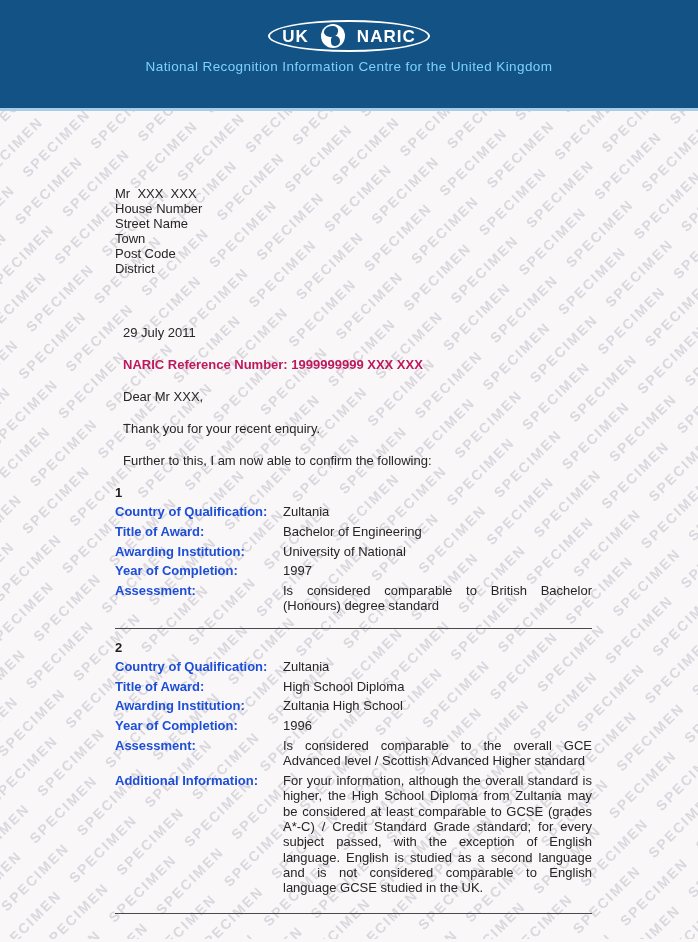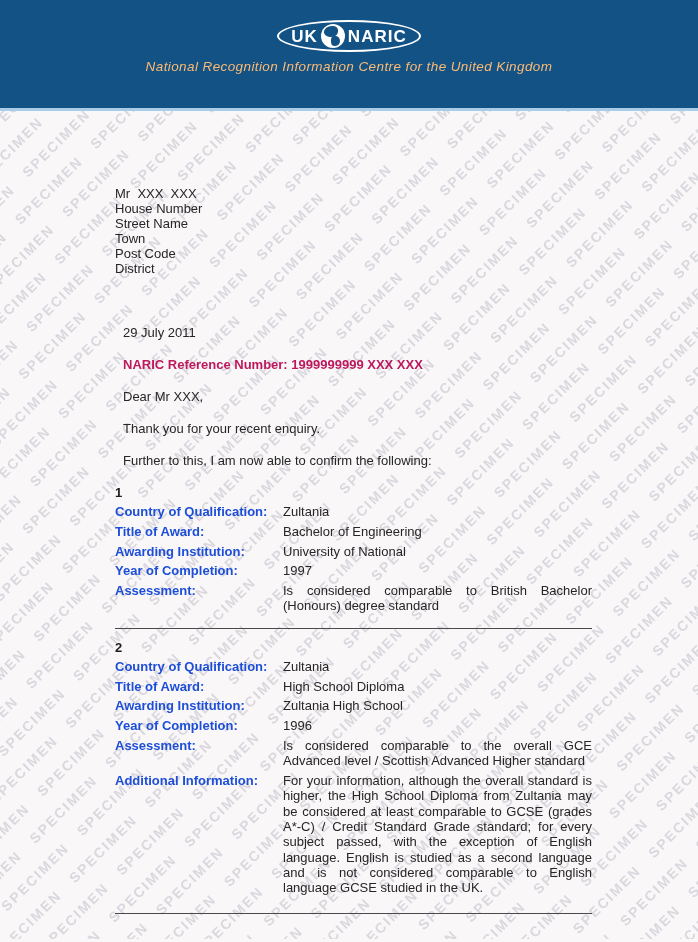--- a/index.html
+++ b/index.html
@@ -8,41 +8,41 @@
     position:relative; width:698px; height:942px; overflow:hidden;
     font-family:"Liberation Sans", sans-serif; background:#f9f7f8;
   }
 
   
   .band {
     position:relative; width:100%; height:111px; background:#135285;
     border-bottom:3px solid #a9cde9; text-align:center;
   }
   .logo {
-    display:inline-flex; align-items:center; justify-content:center; gap:3px;
+    display:inline-flex; align-items:center; justify-content:center; gap:12px;
     margin-top:20px; height:32px; padding:2px 12px;
     border:2px solid #ffffff; border-radius:50%;
   }
   .logo-text {
     color:#ffffff; font-size:17px; font-weight:bold; letter-spacing:1px; line-height:1;
   }
   .globe {
     position:relative; width:24px; height:24px; border-radius:50%;
     background:#ffffff; overflow:hidden; flex:0 0 auto;
   }
   .globe::before {
     content:''; position:absolute; left:3px; top:2px; width:14px; height:11px;
     background:#135285; border-radius:62% 40% 55% 48%;
   }
   .globe::after {
     content:''; position:absolute; left:10px; top:12px; width:9px; height:10px;
     background:#135285; border-radius:45% 58% 60% 50%;
   }
   .tagline {
-    margin-top:7px; color:#fdba74; font-size:13.5px; letter-spacing:0.4px;font-style:italic;
+    margin-top:7px; color:#7dd3fc; font-size:13.5px; letter-spacing:0.4px;
   }
 
   
   .letter { position:relative; width:100%; height:828px; overflow:hidden; }
   .watermark { position:absolute; inset:0; overflow:hidden; z-index:0; }
   .wm-inner {
     position:absolute; left:-60%; top:-60%; width:220%; height:220%;
     transform:rotate(-45deg);
   }
   .wm-row {

